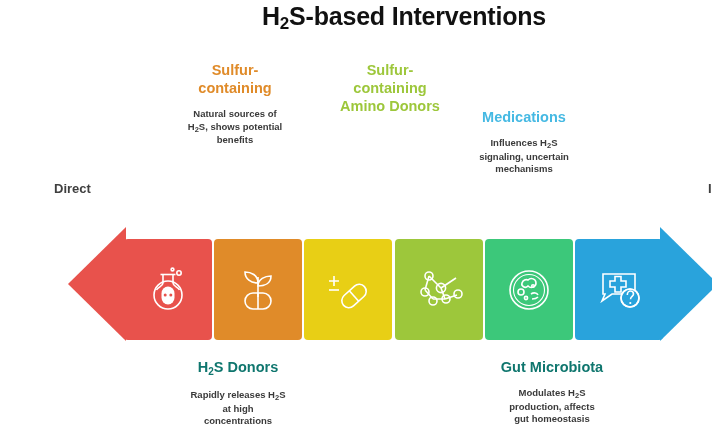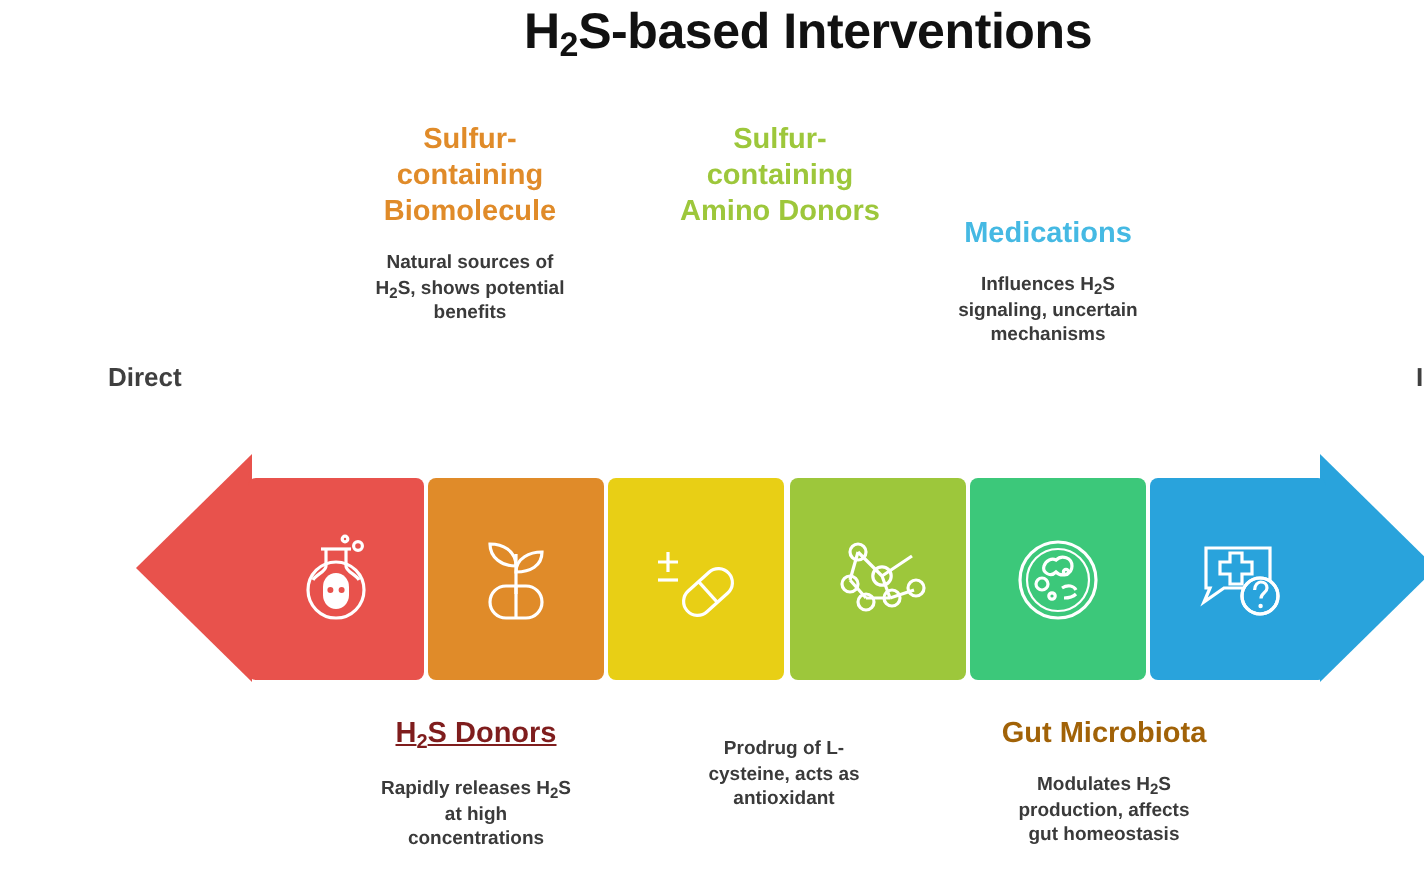--- a/index.html
+++ b/index.html
@@ -155,21 +155,20 @@
       <circle cx="38" cy="35" r="9"></circle>
       <path d="M35.3 32 c0 -2.6 1.8 -4 3 -4 c2 0 3.2 1.3 3.2 3 c0 2.4 -3 2.4 -3 5.2"></path>
       <circle cx="38.3" cy="40" r="1.1" fill="#ffffff" stroke="none"></circle>
     </svg>
   </div>
 
   <div class="col col-top" id="col-top-0">
     <div class="heading" style="color: rgb(224, 139, 41);">
       <span>Sulfur-</span><br>
       <span>containing</span><br>
-      <span>Biomolecule</span>
     </div>
     <div class="desc">
       Natural sources of<br>H<sub>2</sub>S, shows potential<br>benefits
     </div>
   </div>
 
   <div class="col col-top" id="col-top-1">
     <div class="heading" style="color: rgb(157, 199, 59);">
       <span>Sulfur-</span><br>
       <span>containing</span><br>
@@ -180,34 +179,31 @@
   <div class="col col-top" id="col-top-2">
     <div class="heading" style="color: rgb(69, 185, 227);">
       <span>Medications</span>
     </div>
     <div class="desc">
       Influences H<sub>2</sub>S<br>signaling, uncertain<br>mechanisms
     </div>
   </div>
 
   <div class="col" id="col-bot-0">
-    <div class="heading" style="color: #7f1d1d; text-decoration: underline;">
+    <div class="heading" style="color: #0f766e;">
       H<sub>2</sub>S Donors
     </div>
     <div class="desc">
       Rapidly releases H<sub>2</sub>S<br>at high<br>concentrations
     </div>
   </div>
 
   <div class="col" id="col-bot-1">
-    <div class="desc">
-      Prodrug of L-<br>cysteine, acts as<br>antioxidant
-    </div>
   </div>
 
   <div class="col" id="col-bot-2">
-    <div class="heading" style="color: #a16207;">Gut Microbiota</div>
+    <div class="heading" style="color: #0f766e;">Gut Microbiota</div>
     <div class="desc">
       Modulates H<sub>2</sub>S<br>production, affects<br>gut homeostasis
     </div>
   </div>
 
 </div>
 
 </body></html>

